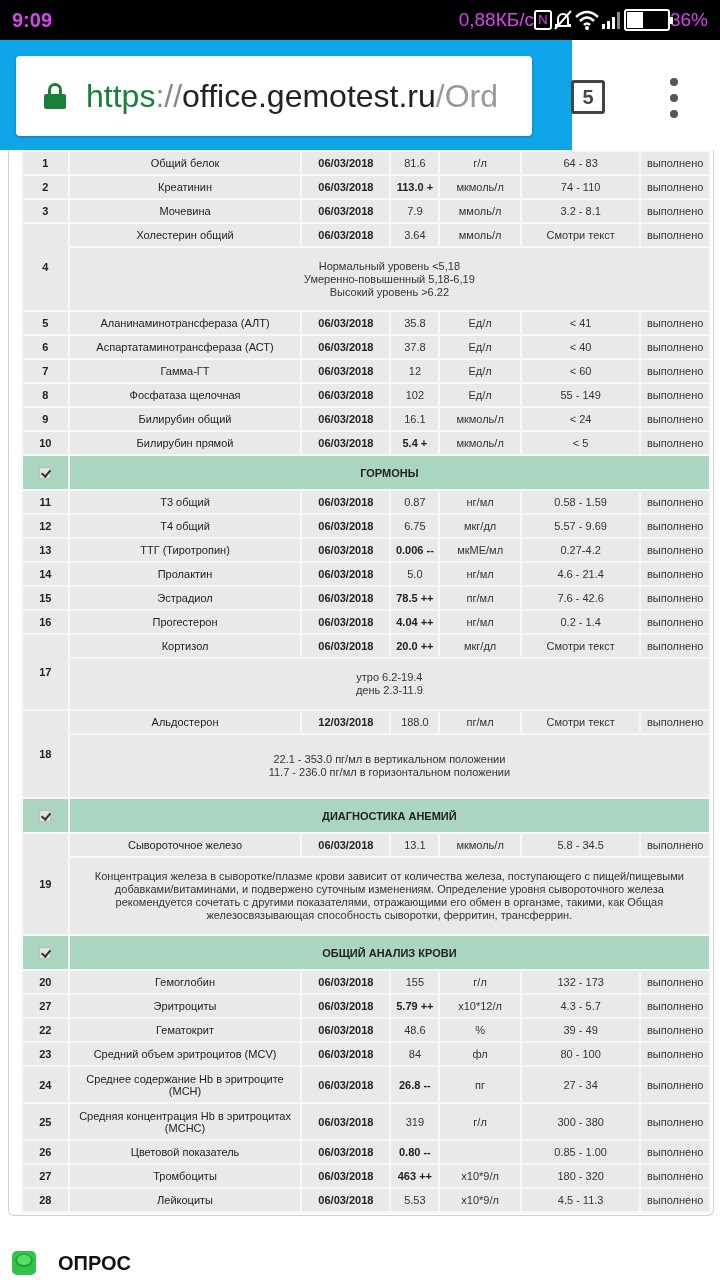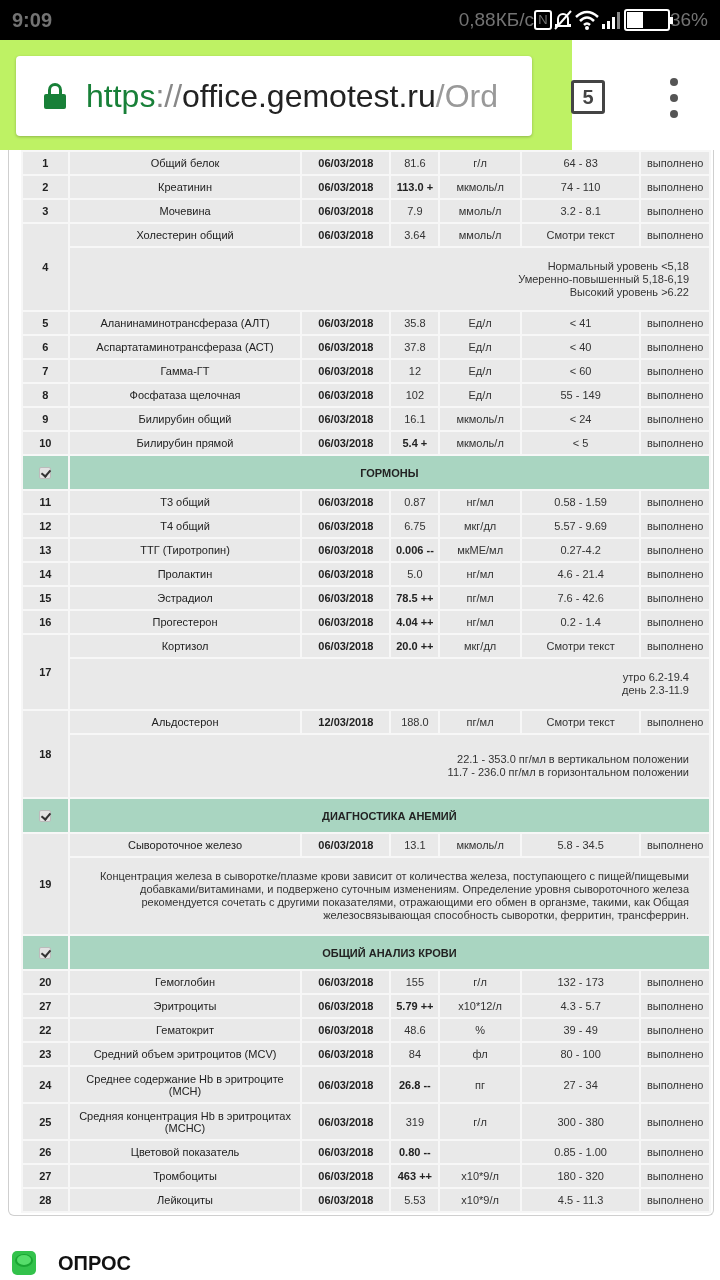--- a/index.html
+++ b/index.html
@@ -1,25 +1,25 @@
 <!DOCTYPE html>
 <html><head>
 <meta charset="utf-8">
 <style>
   * { box-sizing: border-box; margin: 0; padding: 0; }
   html, body { width: 720px; height: 1280px; overflow: hidden; background: #ffffff; font-family: "Liberation Sans", "DejaVu Sans", sans-serif; }
-  .statusbar { position: absolute; left: 0; top: 0; width: 720px; height: 40px; background: #000; color: #737373; display: flex; align-items: center; padding: 0 12px; font-size: 20px; }
+  .statusbar { position: absolute; left: 0; top: 0; width: 720px; height: 40px; background: #000; color: #d946ef; display: flex; align-items: center; padding: 0 12px; font-size: 20px; }
   .statusbar .time { font-weight: bold; }
   .statusbar .right { margin-left: auto; display: flex; align-items: center; font-weight: normal; font-size: 19px; }
   .sb-icon { display: inline-block; width: 20px; height: 20px; position: relative; }
   .nfc { border: 2px solid #fff; border-radius: 3px; width: 18px; height: 20px; font-size: 13px; line-height: 16px; text-align: center; }
   .battery { width: 46px; height: 22px; border: 2px solid #fff; border-radius: 3px; position: relative; }
   .battery::before { content: ""; position: absolute; left: 1px; top: 1px; bottom: 1px; width: 16px; background: #fff; }
   .battery::after { content: ""; position: absolute; right: -5px; top: 6px; width: 3px; height: 7px; background: #fff; }
-  .chromebar { position: absolute; left: 0; top: 40px; width: 572px; height: 110px; background: #bef264; padding-left: 12px; }
+  .chromebar { position: absolute; left: 0; top: 40px; width: 572px; height: 110px; background: #0ea5e9; padding-left: 12px; }
   .urlbox { position: absolute; left: 16px; top: 16px; width: 516px; height: 80px; background: #fff; border-radius: 4px; box-shadow: 0 1px 3px rgba(0,0,0,0.25); display: flex; align-items: center; padding-left: 28px; font-size: 32px; white-space: nowrap; overflow: hidden; }
   .lock { width: 22px; height: 26px; position: relative; margin-right: 20px; flex: none; }
   .lock .shackle { position: absolute; left: 4px; top: 0; width: 14px; height: 14px; border: 3px solid #188038; border-bottom: none; border-radius: 7px 7px 0 0; }
   .lock .body { position: absolute; left: 0; top: 11px; width: 22px; height: 15px; background: #188038; border-radius: 2px; }
   .scheme { color: #188038; }
   .sep { color: #888; }
   .host { color: #222; }
   .path { color: #999; }
   .tabs-btn { position: absolute; left: 571px; top: 40px; width: 34px; height: 34px; border: 3px solid #444; border-radius: 3px; font-size: 20px; font-weight: bold; color: #444; text-align: center; line-height: 28px; }
   .menu-btn { position: absolute; left: 664px; top: 38px; width: 20px; height: 40px; display: flex; flex-direction: column; align-items: center; justify-content: space-between; }
@@ -31,21 +31,21 @@
   td.num { width: 43px; font-weight: bold; font-size: 11px; color: #222; }
   td.name { width: 214px; font-weight: normal; color: #222; }
   td.date { width: 82px; font-weight: bold; color: #222; }
   td.val { width: 45px; }
   td.val.bold { font-weight: bold; color: #222; }
   td.unit { width: 75px; }
   td.ref { width: 110px; }
   td.status { width: 64px; }
   tr.row td { height: 24px; }
   tr.row2 td { height: 37px; }
-  tr.note td.note { line-height: 13px; padding: 4px 20px; text-align: right; }
+  tr.note td.note { line-height: 13px; padding: 4px 20px; }
   tr.section td { background: #a9d5c1; height: 35px; font-weight: bold; color: #222; margin-left: 9px; }
   .check { display: inline-block; width: 12px; height: 12px; background: #e3e3e3; border: 1px solid #bbb; border-radius: 2px; position: relative; vertical-align: middle; }
   .check::after { content: ""; position: absolute; left: 3px; top: 0px; width: 4px; height: 7px; border: solid #333; border-width: 0 2px 2px 0; transform: rotate(40deg); }
 
   .survey { position: absolute; left: 12px; top: 1228px; height: 28px; display: flex; align-items: center; margin-top: 21px; }
   .survey-icon { width: 24px; height: 24px; background: #33c24b; border-radius: 5px; position: relative; margin-right: 22px; }
   .survey-icon::before { content: ""; position: absolute; left: 3px; top: 3px; width: 18px; height: 13px; background: #1aa632; border-radius: 50%; }
   .survey-icon::after { content: ""; position: absolute; left: 5px; top: 4px; width: 14px; height: 10px; background: #56dd6a; border-radius: 50%; }
   .survey-label { font-weight: bold; font-size: 20px; color: #111; }
 </style>

